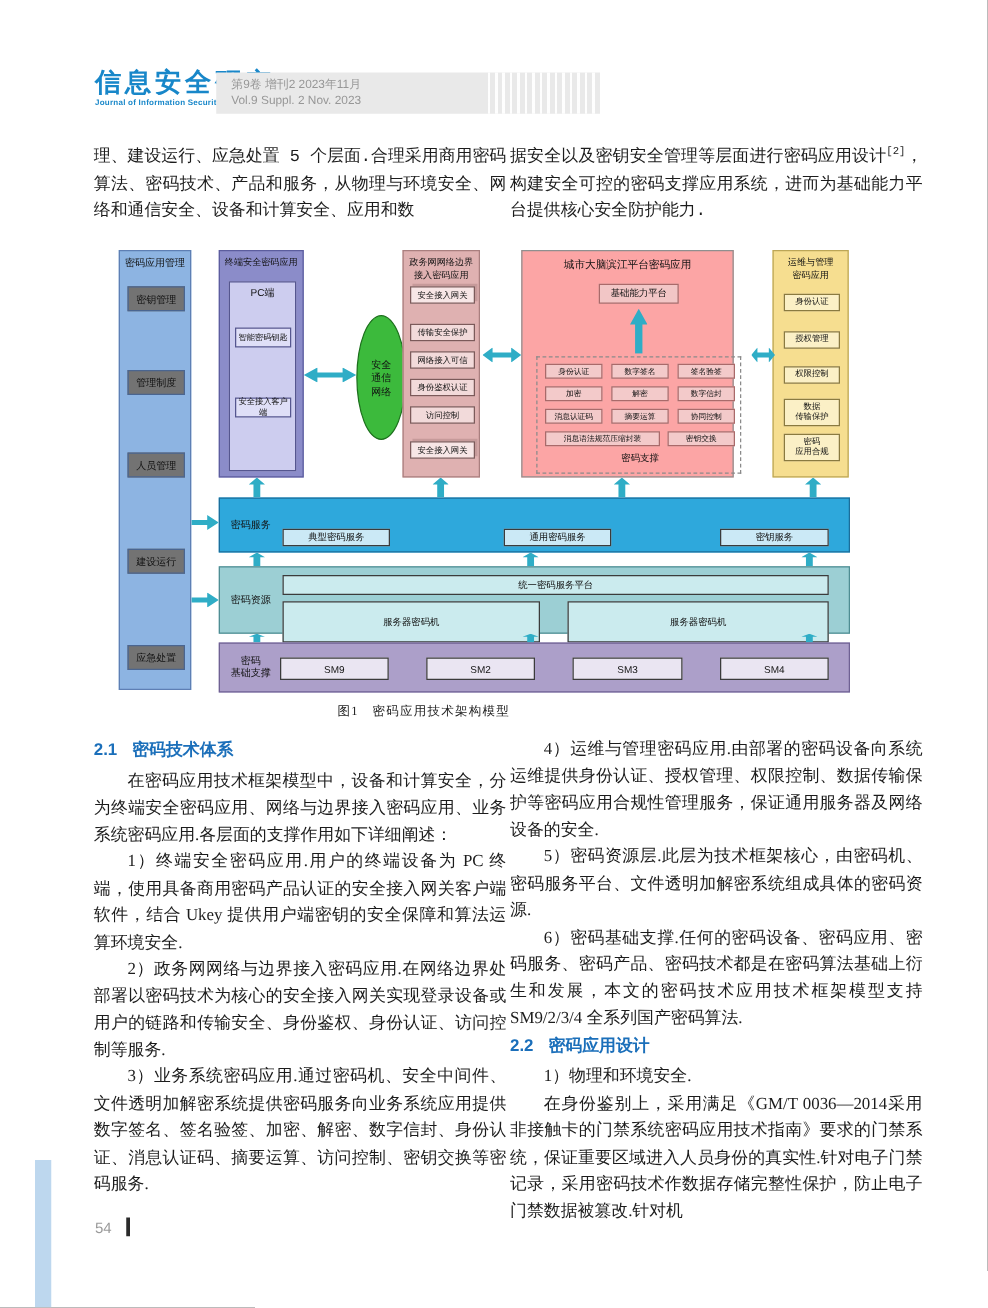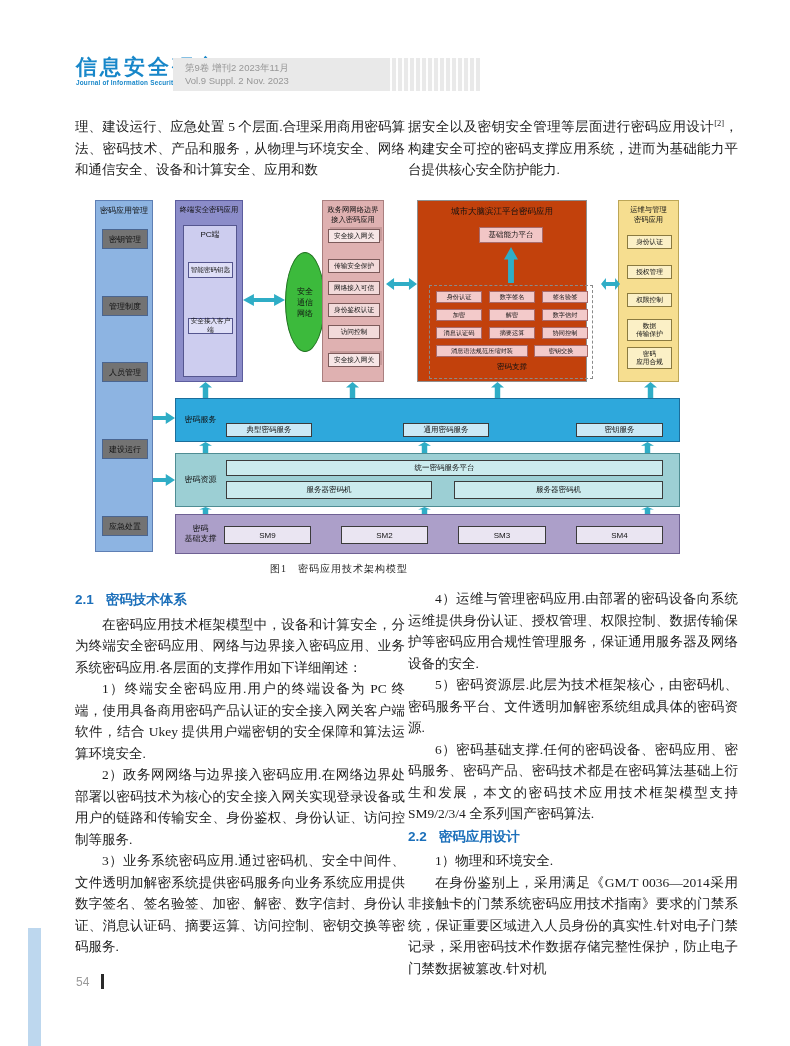--- a/index.html
+++ b/index.html
@@ -20,38 +20,38 @@
             font-size:9.5px; line-height:12.5px; padding:4px 0 0 12px; }
   .barcode { position:absolute; right:2px; top:0; width:88px; height:33px;
             background:repeating-linear-gradient(90deg, rgba(255,255,255,.95) 0 2px, rgba(255,255,255,0) 2px 6px); }
   
   .col { position:absolute; width:330px; font-size:13.5px; line-height:21.5px; text-align:justify; }
   .intro-l { left:75px; top:116px; }
   .intro-r { left:408px; top:116px; }
   .bodyL  { left:75px;  top:588px; }
   .bodyR  { left:408px; top:588px; }
   .col p { text-indent:2em; }
-  .col p.noindent { text-indent:0; }
+  .col p.noindent { text-indent:0;font-family:Liberation Mono, monospace; }
   sup { font-size:8.5px; vertical-align:super; line-height:0; }
   h3.sec { font-family:"Liberation Sans","DejaVu Sans",sans-serif; font-size:13.5px;
            font-weight:bold; color:#1b6fba; margin:1px 0 3px 0; }
   h3.sec .num { margin-right:12px; }
   
   .figure { position:absolute; left:85px; top:196px; width:620px; height:362px;
             font-family:"Liberation Sans","DejaVu Sans",sans-serif; color:#111; }
   .figure .abs { position:absolute; }
   .fig-caption { position:absolute; left:0; top:562px; width:678px; text-align:center;
             font-size:10px; color:#222; letter-spacing:1px; }
   .cell { display:flex; align-items:center; justify-content:center; text-align:center; }
   .wrap-pre { white-space:pre-line; }
   
   .col-manage  { left:10px;  top:4px; width:58px;  height:352px; background:#8db4e2; border:1px solid #5e7fb4; }
   .col-term    { left:90px;  top:4px; width:68px;  height:182px; background:#8b8cc9; border:1px solid #5c5d9e; }
   .col-gov     { left:237px; top:4px; width:62px;  height:182px; background:#dfb1b1; border:1px solid #a97f7f; }
-  .city-box    { left:332px; top:4px; width:170px; height:182px; background:#c2410c; border:1px solid #8f8f8f; }
+  .city-box    { left:332px; top:4px; width:170px; height:182px; background:#fca5a5; border:1px solid #8f8f8f; }
   .col-ops     { left:533px; top:4px; width:61px;  height:182px; background:#f6de90; border:1px solid #bca657; }
   .coltitle    { font-size:8px;  padding-top:5px; text-align:center; line-height:10px; }
   .coltitle.sm { font-size:7.3px; padding-top:4px; }
   .mbox { left:6px; width:46px; height:20px; background:#737373; border:1px solid #4a6590; font-size:8px; }
   .pcbox { left:7px; top:24px; width:54px; height:152px; background:#cdcdef; border:1px solid #55568f; }
   .pclabel { font-size:8px; text-align:center; padding-top:3px; }
   .pcitem { left:4px; width:45px; height:16px; background:#dfdff7; border:1px solid #55568f; font-size:6.6px; }
   .ellipse { left:200px; top:56px; width:40px; height:100px; background:#3cba3c;
              border:1px solid #1d701d; border-radius:50%; display:flex; align-items:center; justify-content:center; }
   .ellipse span { display:block; width:18px; font-size:8px; line-height:11px; word-break:break-all; text-align:center; }
@@ -66,21 +66,21 @@
   .obox { left:8px; width:45px; background:#fbf0c6; border:1px solid #8a7a40; font-size:6.7px; line-height:8.5px; }
   
   .row-service  { left:90px; top:202px; width:505px; height:44px; background:#2ea8dc; border:1px solid #1b6e9b; }
   .row-resource { left:90px; top:257px; width:505px; height:54px; background:#9ccfd4; border:1px solid #4f8d93; }
   .row-base     { left:90px; top:318px; width:505px; height:40px; background:#ac9fc9; border:1px solid #6f6193; }
   .rowlabel { position:absolute; left:0; top:0; width:49px; height:100%; display:flex;
               align-items:center; justify-content:center; text-align:center; font-size:8px; line-height:10px; }
   .svc-bar { left:50px; top:5px;  width:437px; height:15px; background:#cbe9f6; border:1px solid #3b3b3b; font-size:7.5px; }
   .svc-box { top:24px; height:14px; background:#cbe9f6; border:1px solid #3b3b3b; font-size:7.5px; }
   .res-bar { left:50px; top:6px;  width:437px; height:16px; background:#cbebee; border:1px solid #3b3b3b; font-size:7.5px; }
-  .res-box { top:27px; height:18px; background:#cbebee; border:1px solid #3b3b3b; font-size:7.5px; }
+  .res-box { top:27px; height:33px; background:#cbebee; border:1px solid #3b3b3b; font-size:7.5px; }
   .base-box { top:11px; height:18px; background:#eae5f2; border:1px solid #3b3b3b; font-size:8px; }
   
   .arr { position:absolute; background:#2fadc6; }
   .a-up { clip-path:polygon(50% 0,100% 35%,71% 35%,71% 100%,29% 100%,29% 35%,0 35%); }
   .a-right { clip-path:polygon(0 33%,58% 33%,58% 0,100% 50%,58% 100%,58% 67%,0 67%); }
   .a-dbl { clip-path:polygon(0 50%,26% 0,26% 33%,74% 33%,74% 0,100% 50%,74% 100%,74% 67%,26% 67%,26% 100%); }
   
   .pageno { position:absolute; left:76px; top:975px; font-family:"Liberation Sans","DejaVu Sans",sans-serif;
             font-size:12px; color:#9a9a9a; }
   .pagebar { position:absolute; left:101px; top:974px; width:3px; height:15px; background:#2a2a2a; }

